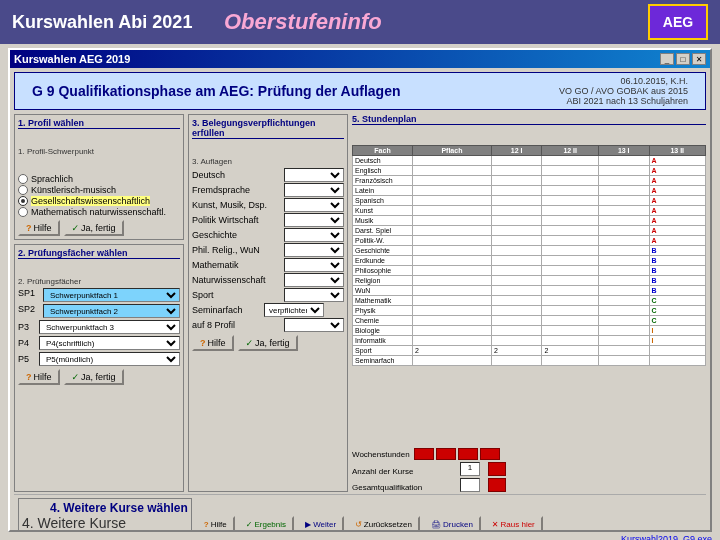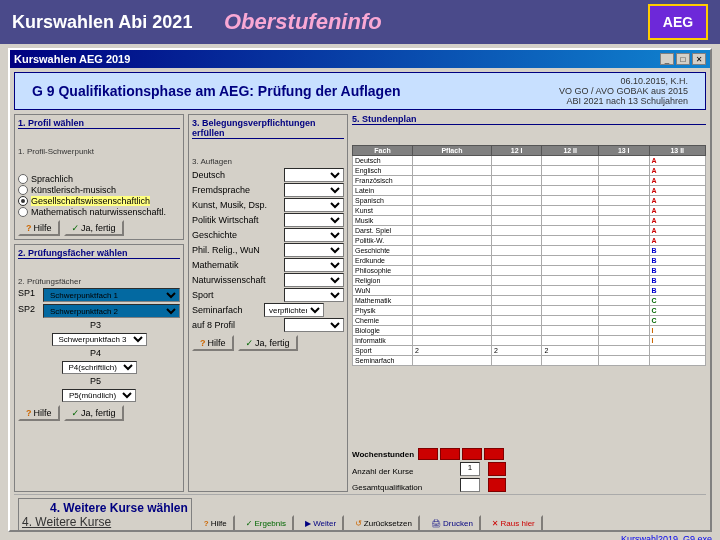--- a/index.html
+++ b/index.html
@@ -218,31 +218,30 @@
       align-items: flex-start;
       gap: 3px;
       margin: 2px 0;
       font-size: 9px;
     }
     .sp-label { width: 22px; font-size: 9px; }
     .sp-select {
       flex: 1;
       font-size: 8px;
       height: 14px;
-      background: #0369a1;
+      background: #7dd3fc;
       border: 1px inset #808080;
       padding: 0 2px;
     }
     .p-row {
       display: flex;
       align-items: center;
       gap: 3px;
       margin: 2px 0;
       font-size: 9px;
-      flex-direction: column;
     }
     .p-label { width: 18px; font-size: 9px; }
     .p-select {
       flex: 1;
       font-size: 8px;
       height: 14px;
       background: white;
       border: 1px inset #808080;
       padding: 0 2px;
     }
@@ -758,21 +757,21 @@
                   <td></td>
                   <td></td>
                   <td></td>
                   <td></td>
                 </tr>
               </tbody>
           </table>
         </div>
 
         <div style="display:flex; align-items:center; gap:4px; margin-top:2px;">
-          <span style="font-size:8px; font-weight:bold;text-align:right;">Wochenstunden</span>
+          <span style="font-size:8px; font-weight:normal;text-align:right;">Wochenstunden</span>
           <div style="display:flex; gap:2px;">
             <div style="width:20px;height:12px;background:#cc0000;border:1px solid #800000;"></div>
             <div style="width:20px;height:12px;background:#cc0000;border:1px solid #800000;"></div>
             <div style="width:20px;height:12px;background:#cc0000;border:1px solid #800000;"></div>
             <div style="width:20px;height:12px;background:#cc0000;border:1px solid #800000;"></div>
           </div>
         </div>
 
         <div class="anzahl-area">
           <div class="anzahl-row">
@@ -786,21 +785,21 @@
             <div class="anzahl-bar"></div>
           </div>
         </div>
       </div>
     </div>
 
     <div style="display:flex; gap:4px; align-items:center; padding:3px 4px; border-top:1px solid #aaa; margin-top:2px; flex-wrap:wrap;">
 
       <div class="weitere-section">
         <div style="font-size:12px; font-weight:bold; color:#000080;margin-left:28px;">4. Weitere Kurse wählen</div>
-        <div style="font-size:12px; color:#333;text-decoration:underline;">4. Weitere Kurse</div>
+        <div style="font-size:14px; color:#333;">4. Weitere Kurse</div>
         <div class="weitere-row">
           <span class="weitere-label">Zusatzkurse gewünscht?</span>
           <select class="weitere-select"><option></option></select>
         </div>
       </div>
 
       <div style="display:flex; gap:3px; flex-wrap:wrap; align-items:center;">
         <button class="btn-bottom">
           <span class="icon-q">?</span>
           <span>Hilfe</span>

